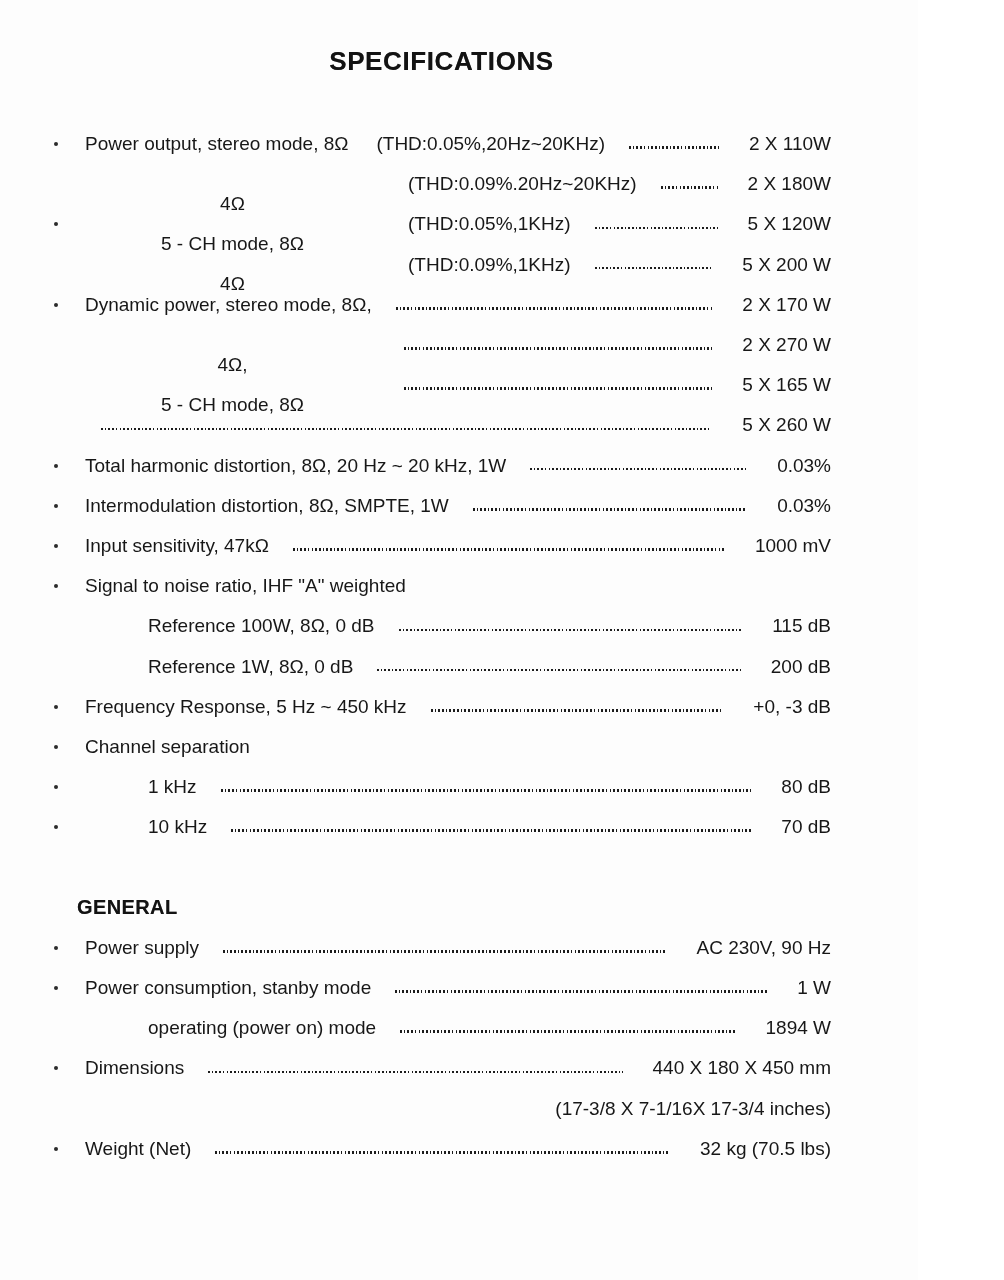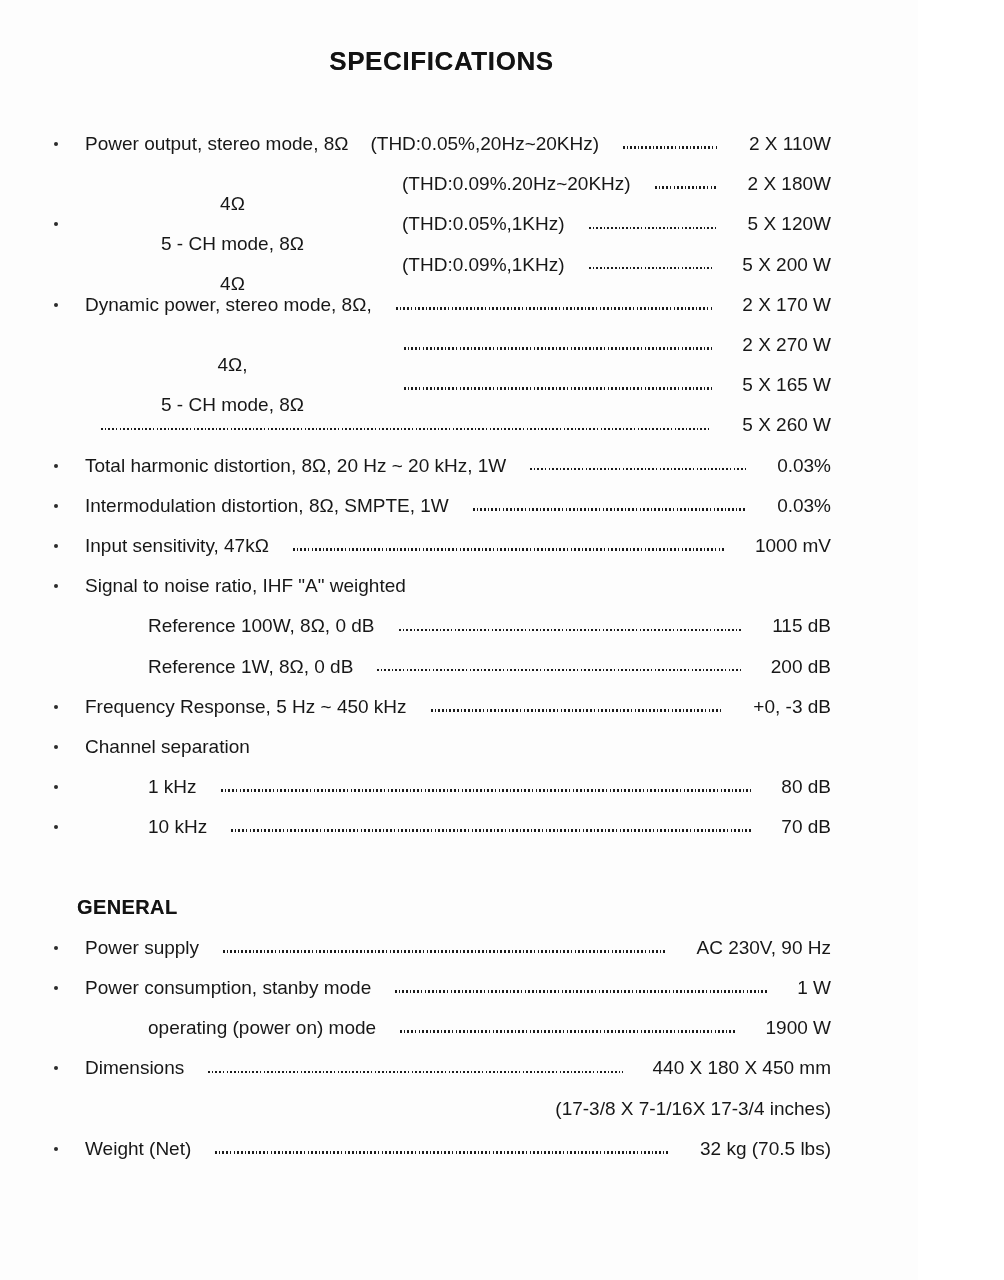--- a/index.html
+++ b/index.html
@@ -34,21 +34,21 @@
   .bullet-dot { flex:0 0 25px; width:25px; height:100%; position:relative; }
   .bullet-dot::after {
     content:""; position:absolute; left:2px; top:50%;
     transform:translateY(-50%);
     width:4px; height:4px; border-radius:50%; background:#2b2b2b;
   }
   .cola { white-space:nowrap; }
   .col-right { flex:0 0 295px; text-align:center;margin-top:39px; }
   .col-sub { padding-left:63px;text-align:center; }
   .col-none { flex:0 0 0; overflow:hidden; }
-  .colb { margin-left:14px; white-space:nowrap; }
+  .colb { margin-left:20px; white-space:nowrap; }
   .colb:empty { display:none; }
   .leader { flex:1 1 auto; height:2.6px; margin:7px 22px 0 16px; }
   .leader.dots {
     background-image:repeating-linear-gradient(to right, #1c1c1c 0 1.6px, transparent 1.6px 3.7px);
   }
   .value { white-space:nowrap; text-align:right; }
   .value:empty { display:none; }
 </style>
 </head>
 <body>
@@ -198,21 +198,21 @@
     <span class="cola col-left">Power consumption, stanby mode</span>
 
     <span class="leader dots"></span>
     <span class="value">1 W</span>
   </div>
         <div class="row">
     <span class="bullet-dot" style="visibility: hidden;"></span>
     <span class="cola col-sub">operating (power on) mode</span>
 
     <span class="leader dots"></span>
-    <span class="value">1900 W</span>
+    <span class="value">1894 W</span>
   </div>
         <div class="row">
     <span class="bullet-dot"></span>
     <span class="cola col-left">Dimensions</span>
 
     <span class="leader dots"></span>
     <span class="value">440 X 180 X 450 mm</span>
   </div>
         <div class="row">
     <span class="bullet-dot" style="visibility: hidden;"></span>

